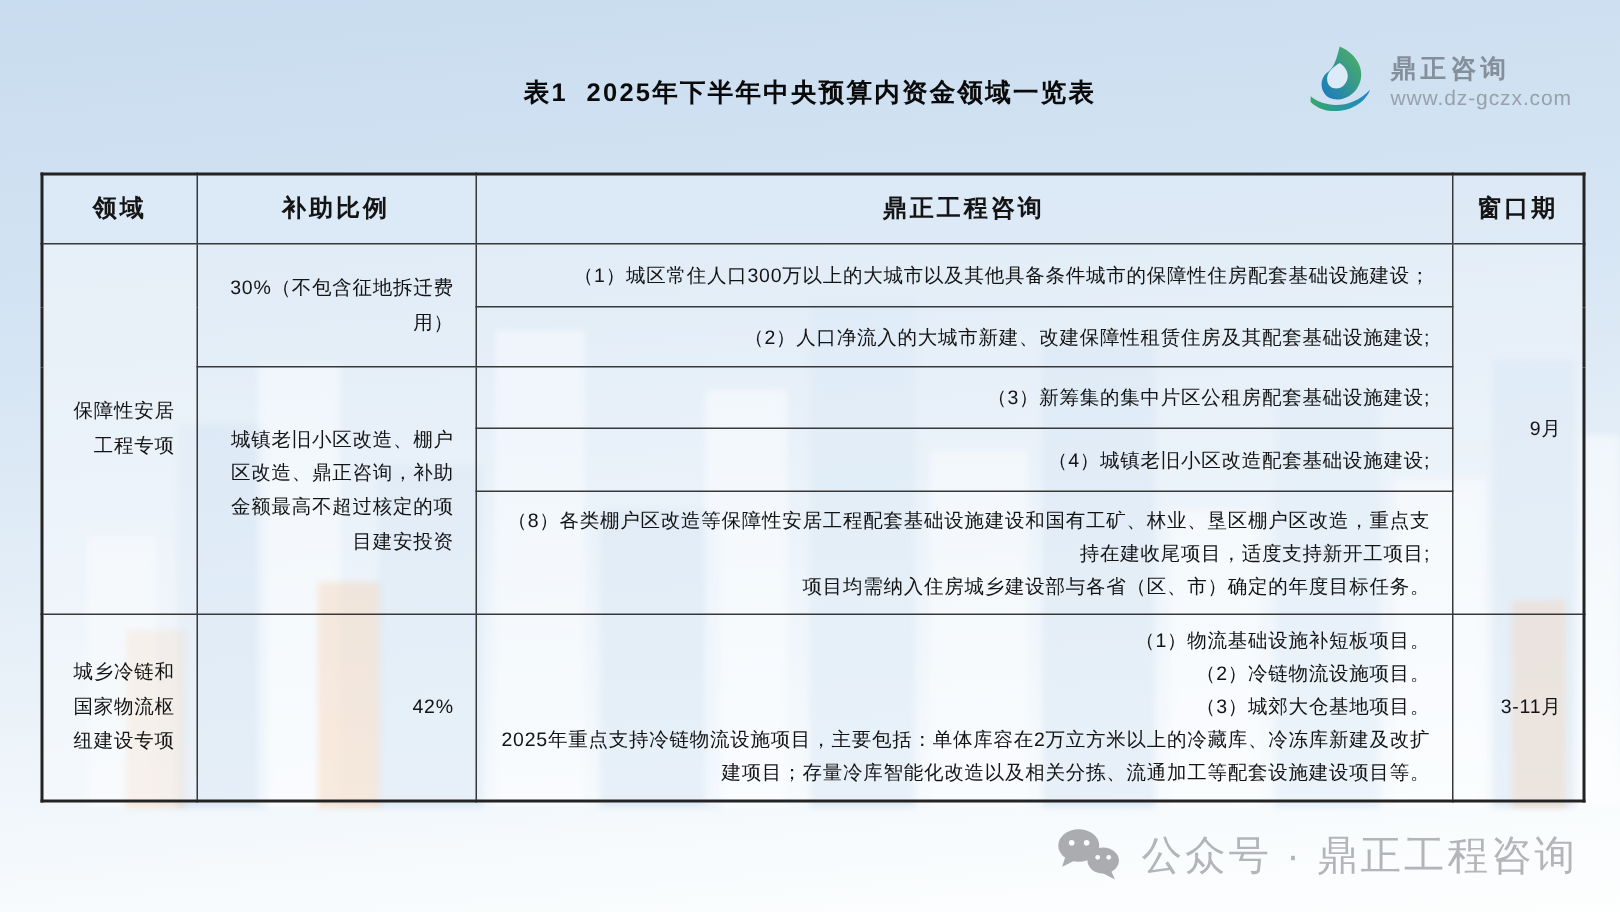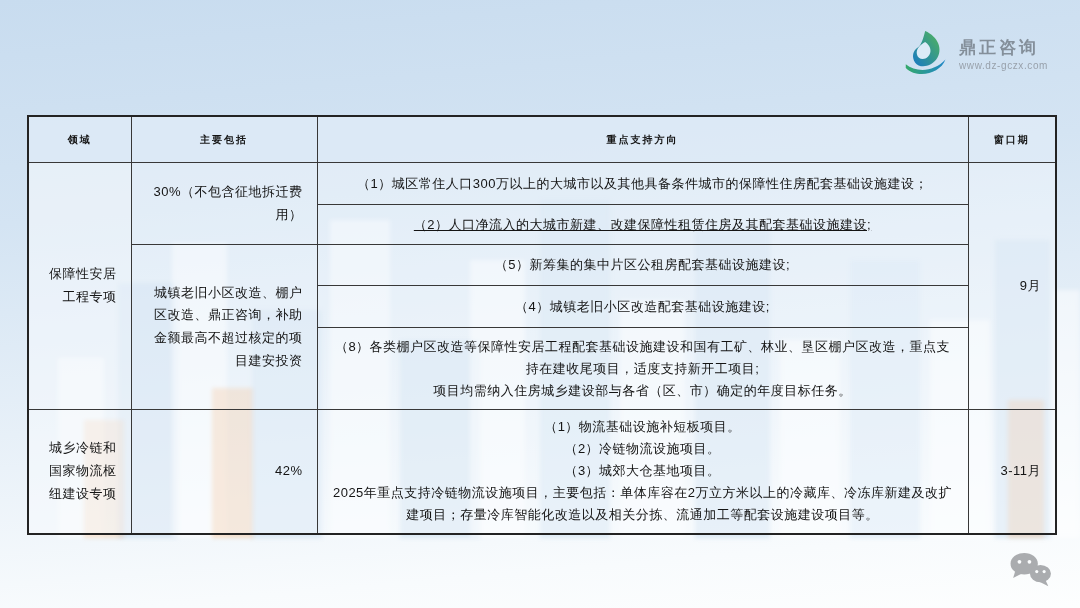--- a/index.html
+++ b/index.html
@@ -37,43 +37,43 @@
   .title{
     position:absolute;left:0;top:50px;width:100%;margin:0;
     text-align:center;font-size:17px;font-weight:bold;color:#0a0a0a;
     letter-spacing:1.5px;white-space:pre;
   }
 
   
   .logo{position:absolute;top:29px;right:32px;display:flex;align-items:center;gap:8px;}
   .logo-text{display:flex;flex-direction:column;line-height:1.1;}
   .logo-name{font-size:17px;font-weight:bold;color:#848f9a;letter-spacing:3px;}
-  .logo-url{font-size:10px;color:#98a1ab;letter-spacing:.6px;margin-top:2px;}
+  .logo-url{font-size:14px;color:#98a1ab;letter-spacing:.6px;margin-top:2px;}
 
   
   table.funds{
     position:absolute;left:27px;top:115px;width:1028px;
     border-collapse:collapse;table-layout:fixed;
     background:rgba(250,253,255,.38);
     font-size:13px;color:#141414;
   }
   table.funds th,table.funds td{
     border:1px solid #383838;vertical-align:middle;
     padding:4px 14px;letter-spacing:.5px;
   }
   table.funds{border:2px solid #232323;}
   table.funds th{
-    height:45px;font-size:10px;font-weight:bold;text-align:center;
+    height:45px;font-size:16px;font-weight:bold;text-align:center;
     letter-spacing:2px;background:rgba(216,232,245,.55);padding:0 4px;
   }
   td.field{text-align:right;line-height:1.75;background:rgba(245,250,253,.30);}
   td.subsidy{text-align:right;line-height:1.75;}
-  td.dir{text-align:center;line-height:22px;}
+  td.dir{text-align:right;line-height:22px;}
   td.window{text-align:right;letter-spacing:1px;}
-  tr.rh-a{height:42px;} tr.rh-b{height:40px;text-decoration:underline;} tr.rh-c{height:41px;}
+  tr.rh-a{height:42px;} tr.rh-b{height:40px;} tr.rh-c{height:41px;}
   tr.rh-d{height:42px;} tr.rh-e{height:82px;} tr.rh-f{height:124px;}
 
   
   .footer{
     position:absolute;right:28px;bottom:20px;
     display:flex;align-items:center;gap:14px;
     color:#b3b5b8;font-size:27px;letter-spacing:2px;
   }
 </style>
 </head>
@@ -117,49 +117,50 @@
       <path d="M24 1 C38 7 44 21 36 32 C30 40 18 42 13 35 C9 29 11 22 16 19 C20 16 22 9 24 1 Z" fill="url(#lg1)"></path>
       <path d="M24 13 C30 17 32 24 27 29 C23 33 16 32 15 26 C14 20 19 16 24 13 Z" fill="#dcebf7"></path>
       <path d="M3 37 C14 46 33 46 46 32 C40 48 15 53 3 41 Z" fill="url(#lg2)"></path>
     </svg>
     <div class="logo-text">
       <span class="logo-name">鼎正咨询</span>
       <span class="logo-url">www.dz-gczx.com</span>
     </div>
   </div>
 
+  <h1 class="title">表1  2025年下半年中央预算内资金领域一览表</h1>
 
   <table class="funds">
     <colgroup>
       <col style="width:103px">
         <col style="width:186px">
         <col style="width:651px">
         <col style="width:88px">
     </colgroup>
     <thead>
       <tr>
         <th>领域</th>
-        <th>主要包括</th>
-        <th>重点支持方向</th>
+        <th>补助比例</th>
+        <th>鼎正工程咨询</th>
         <th>窗口期</th>
       </tr>
     </thead>
     <tbody>
       <tr class="rh-a">
         <td class="field" rowspan="5">保障性安居工程专项</td>
         <td class="subsidy" rowspan="2">30%（不包含征地拆迁费用）</td>
         <td class="dir">（1）城区常住人口300万以上的大城市以及其他具备条件城市的保障性住房配套基础设施建设；</td>
         <td class="window" rowspan="5">9月</td>
       </tr>
       <tr class="rh-b">
         <td class="dir">（2）人口净流入的大城市新建、改建保障性租赁住房及其配套基础设施建设;</td>
       </tr>
       <tr class="rh-c">
         <td class="subsidy" rowspan="3">城镇老旧小区改造、棚户区改造、鼎正咨询，补助金额最高不超过核定的项目建安投资</td>
-        <td class="dir">（5）新筹集的集中片区公租房配套基础设施建设;</td>
+        <td class="dir">（3）新筹集的集中片区公租房配套基础设施建设;</td>
       </tr>
       <tr class="rh-d">
         <td class="dir">（4）城镇老旧小区改造配套基础设施建设;</td>
       </tr>
       <tr class="rh-e">
         <td class="dir">
           <div>（8）各类棚户区改造等保障性安居工程配套基础设施建设和国有工矿、林业、垦区棚户区改造，重点支持在建收尾项目，适度支持新开工项目;</div>
           <div>项目均需纳入住房城乡建设部与各省（区、市）确定的年度目标任务。</div>
         </td>
       </tr>
@@ -185,15 +186,16 @@
         <ellipse cx="29" cy="20.5" rx="10" ry="8.2"></ellipse>
         <polygon points="34,27 36.5,32.5 28.5,28.5"></polygon>
       </g>
       <g fill="#fbfdfe">
         <circle cx="9" cy="9.2" r="1.8"></circle>
           <circle cx="18.5" cy="9.2" r="1.8"></circle>
         <circle cx="25.5" cy="18.5" r="1.5"></circle>
           <circle cx="32.5" cy="18.5" r="1.5"></circle>
       </g>
     </svg>
+    <span>公众号 · 鼎正工程咨询</span>
   </div>
 
 </div>
 
 </body></html>

